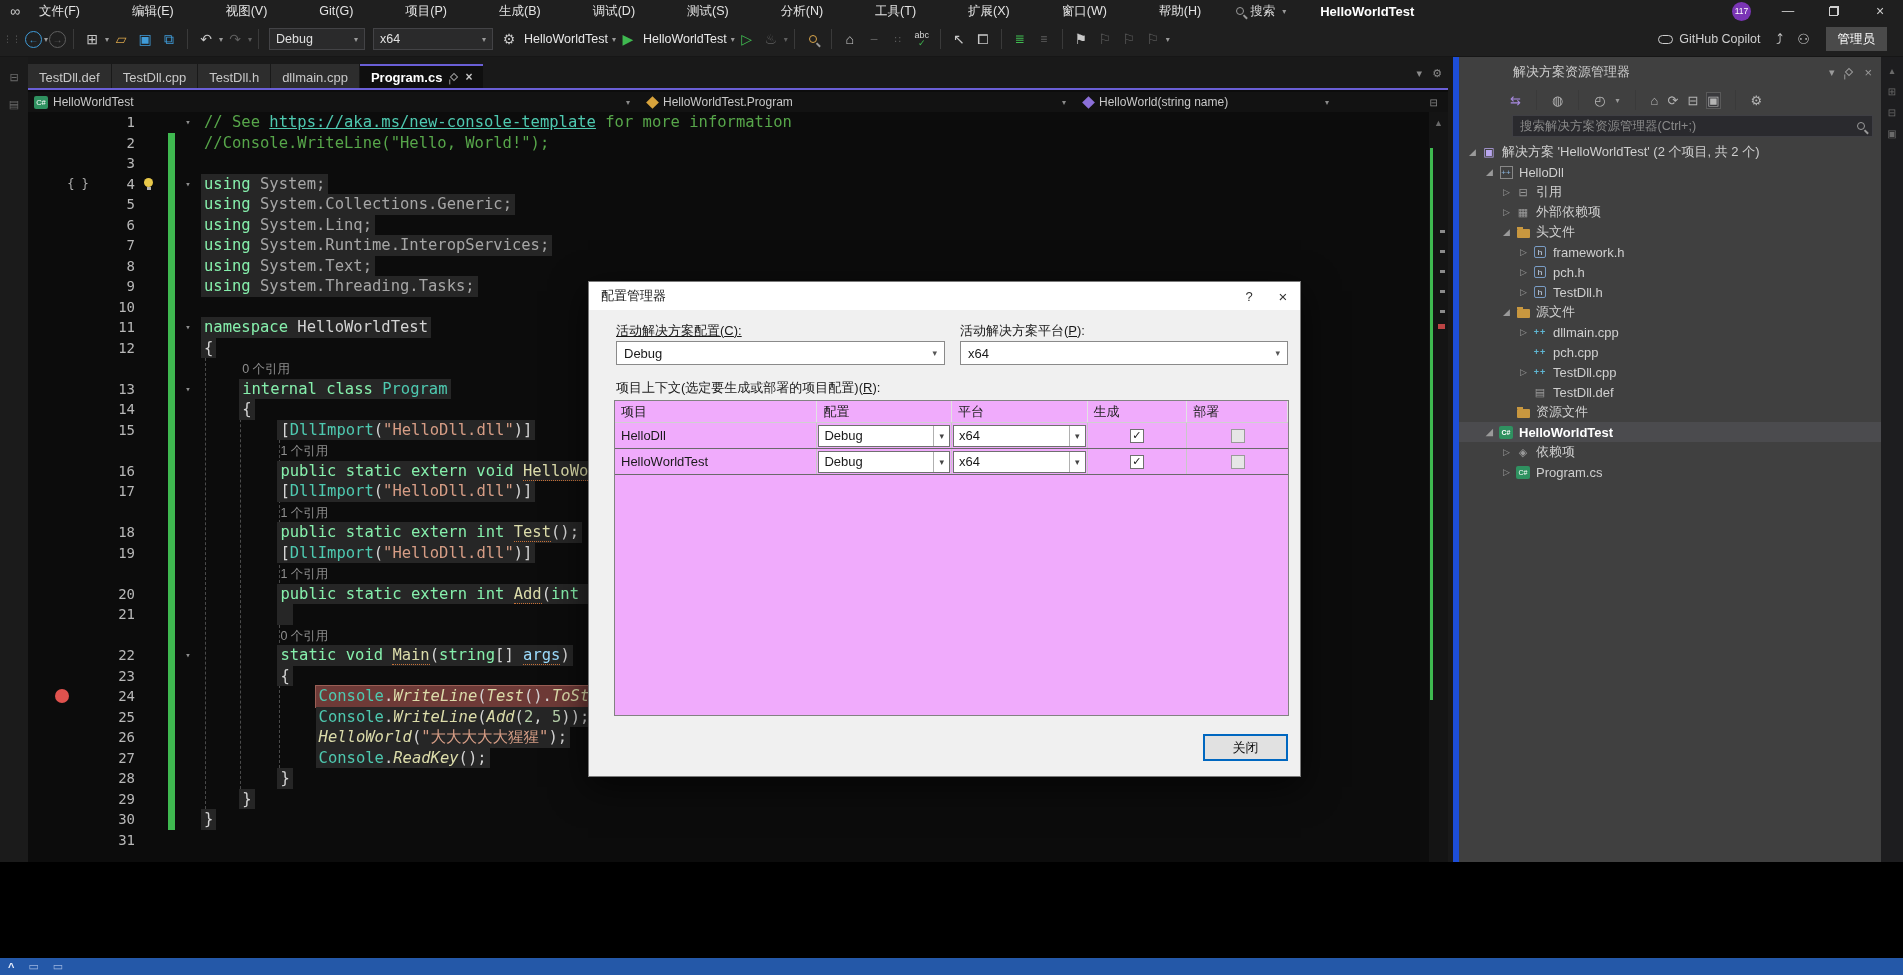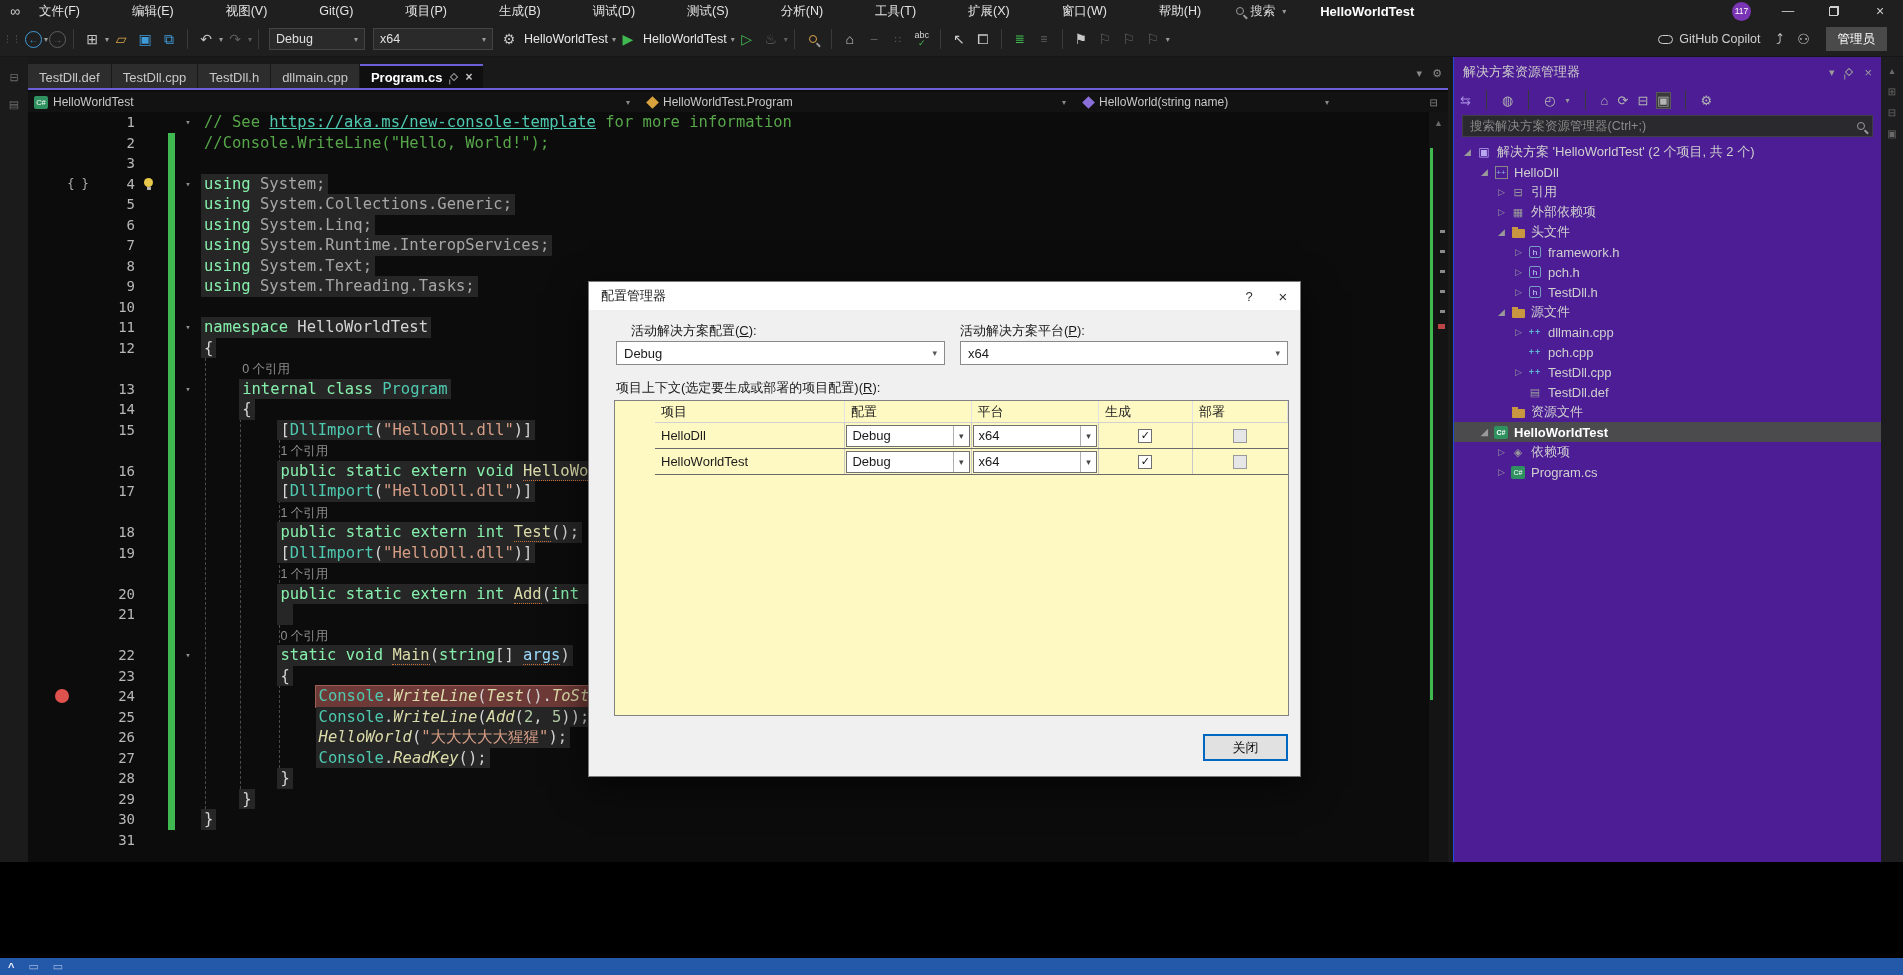--- a/index.html
+++ b/index.html
@@ -101,21 +101,21 @@
   .dim { color:#a6a6a6; }
 
   #vscroll { position:absolute; right:0; top:55px; width:19px; height:750px; background:#141414; }
   #vscroll .arr { color:#6a6a6a; font-size:9px; text-align:center; margin-top:6px; }
   #vs-green { position:absolute; left:1px; top:36px; width:3px; height:552px; background:#3fb950; }
   .vmark { position:absolute; right:3px; width:5px; height:3px; background:#8a8a8a; }
   .vmark.red { background:#b44; width:7px; height:5px; }
 
   
   #splitter { width:5px; background:#191919; }
-  #explorer { width:428px; background:#4c1d95; position:relative; font-size:13px; border-left:1px solid #1d4ed8; }
+  #explorer { width:428px; background:#404040; position:relative; font-size:13px; border-left:6px solid #1d4ed8;padding-left:45px; }
   #exp-head { height:30px; display:flex; align-items:center; padding:0 9px; color:#cccccc; }
   #exp-head .hicons { margin-left:auto; display:flex; align-items:center; gap:12px; color:#9a9a9a; font-size:11px; }
   #exp-tools { height:26px; display:flex; align-items:center; padding:0 6px; gap:9px; color:#b4b4b4; font-size:13px; }
   #exp-tools .hl { background:#3a3a3d; box-shadow:0 0 0 1px #5a5a5a; }
   #exp-tools .vio { color:#a88ae0; }
   #exp-search { margin:2px 8px; height:22px; background:#2a2a2e; border:1px solid #3f3f44; display:flex;
                 align-items:center; padding:0 7px; color:#8a8a8a; font-size:12.5px; }
   #exp-search .mag { margin-left:auto; }
   #tree { position:absolute; left:0; top:85px; width:100%; }
   .trow { height:20px; display:flex; align-items:center; color:#cfcfcf; }
@@ -140,22 +140,22 @@
   #dialog { position:absolute; left:588px; top:281px; width:713px; height:496px; background:#f0f0f0;
             border:1px solid #7a7a7a; box-shadow:0 10px 34px rgba(0,0,0,.65); color:#1a1a1a; font-size:13px; z-index:50; }
   #dlg-title { height:28px; background:#fff; display:flex; align-items:center; padding-left:12px; }
   #dlg-title .dbtn { width:34px; height:28px; display:flex; align-items:center; justify-content:center; color:#333; }
   #dlg-title .spacer { flex:1; }
   .dlabel { position:absolute; color:#1a1a1a; }
   .dlabel u { text-decoration:underline; }
   .dcombo { position:absolute; height:24px; background:#fff; border:1px solid #8a8a8a; display:flex;
             align-items:center; padding:0 7px; }
   .dcombo .darr { margin-left:auto; color:#555; font-size:9px; }
-  #dlg-table { position:absolute; left:25px; top:118px; width:675px; height:316px; background:#fef9c3;
-               border:1px solid #828282;padding-left:40px; }
+  #dlg-table { position:absolute; left:25px; top:118px; width:675px; height:316px; background:#f0abfc;
+               border:1px solid #828282; }
   #dlg-thead { display:flex; height:22px; border-bottom:1px solid #d0d0d0; }
   #dlg-thead div { padding:2px 6px; border-right:1px solid #e2e2e2; font-size:13px; color:#222; }
   .dtr { display:flex; height:26px; border-bottom:1px solid #6a6a6a; }
   .dtc { border-right:1px solid #c8c8c8; display:flex; align-items:center; padding:0 6px; position:relative; }
   .cellcombo { margin:1px; flex:1; height:22px; border:1px solid #707070; background:#fff; display:flex;
                align-items:center; padding:0 5px; }
   .cellcombo .darr { margin-left:auto; color:#444; font-size:9px; border-left:1px solid #b0b0b0; padding-left:5px; height:100%; display:flex; align-items:center; }
   .chk { width:14px; height:14px; border:1px solid #707070; background:#fff; margin:0 auto;
          display:flex; align-items:center; justify-content:center; font-size:11px; color:#111; }
   .chk.off { background:#e6e6e6; border-color:#9a9a9a; }
@@ -828,21 +828,21 @@
     </div>
   </div>
 
   <div id="dialog">
     <div id="dlg-title">
       <span>配置管理器</span>
       <span class="spacer"></span>
       <span class="dbtn">?</span>
       <span class="dbtn" style="font-size:15px;">×</span>
     </div>
-    <div class="dlabel" style="left:42px; top:40px;">
+    <div class="dlabel" style="left:27px; top:40px;text-decoration:underline;">
       <span>活动解决方案配置(</span><u>C</u><span>):</span>
     </div>
     <div class="dlabel" style="left:371px; top:40px;">
       <span>活动解决方案平台(</span><u>P</u><span>):</span>
     </div>
     <div class="dcombo" style="left:27px; top:59px; width:329px;">
       <span>Debug</span>
         <span class="darr">▾</span>
     </div>
     <div class="dcombo" style="left:371px; top:59px; width:328px;">

